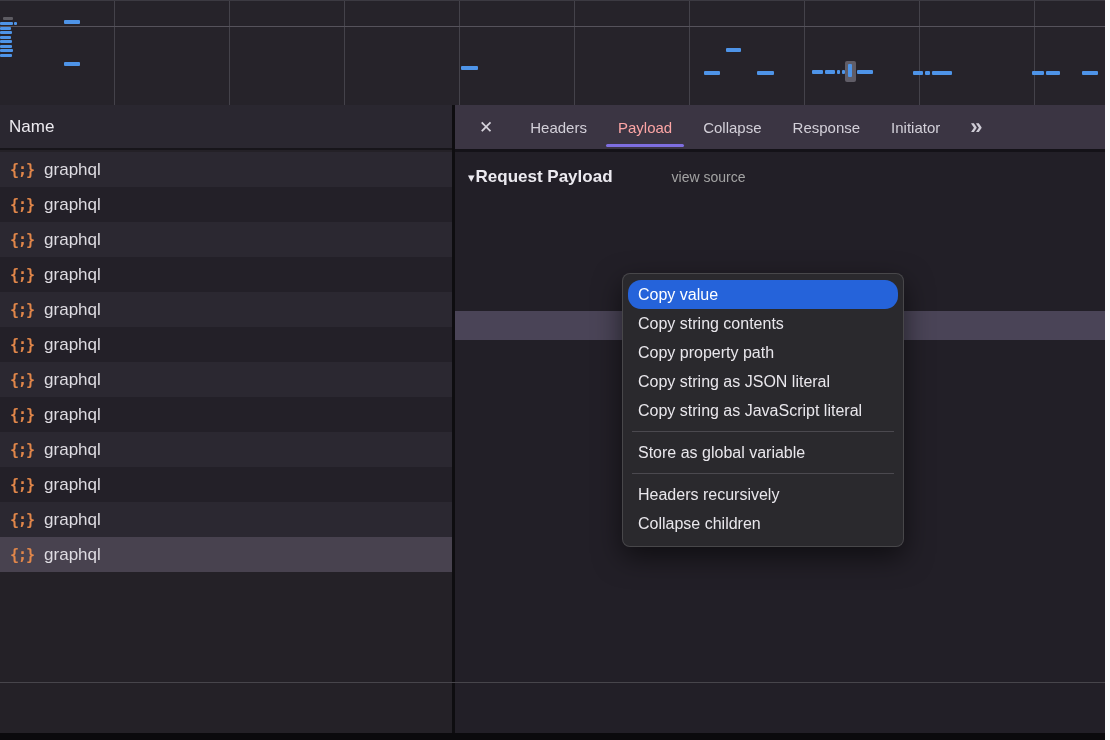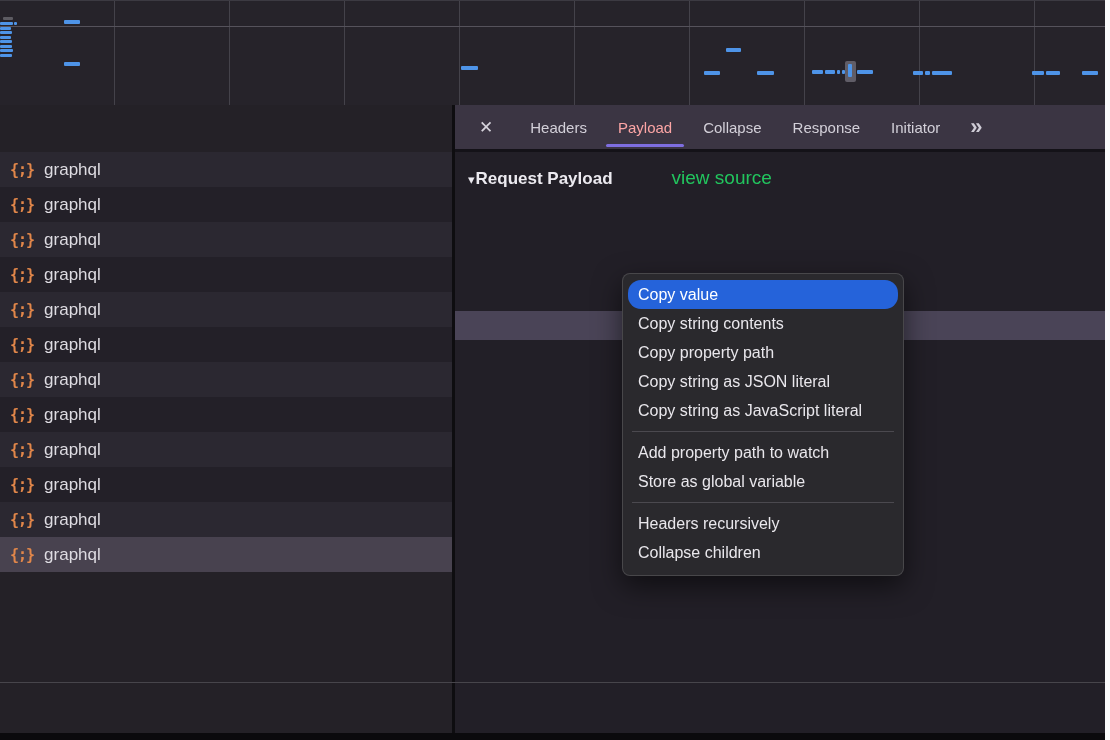--- a/index.html
+++ b/index.html
@@ -52,21 +52,21 @@
                          bottom:2px; height:3px; background:#7e6ee0; border-radius:2px; }
   #tab-overflow { display:flex; align-items:center; margin-left:30px;
                   color:#cfccd6; font-size:22px; font-weight:bold; letter-spacing:-2px; }
 
   
   #payload { position:absolute; left:0; top:50px; width:100%; height:578px; overflow:hidden; }
   #payload-header { position:absolute; left:13px; top:12px; display:flex;
                     align-items:baseline; }
   #section-arrow { color:#eceaf0; font-size:13px; margin-right:1px; }
   #section-title { color:#eceaf0; font-size:17px; font-weight:bold; }
-  #view-source { color:#22c55e; font-size:19px; margin-left:59px; }
+  #view-source { color:#a3a3a3; font-size:14px; margin-left:59px; }
 
   .tree-row { position:absolute; left:0; width:100%; height:29px; line-height:29px;
               font-family:"DejaVu Sans Mono", monospace; font-size:17px;
               letter-spacing:.3px; white-space:pre; overflow:hidden; color:#ccc9d1; }
   #row-root      { top:98px;  padding-left:35px; }
   #row-opname    { top:127px; padding-left:57px; }
   #row-query     { top:156px; padding-left:57px; background:#4a4457; }
   #row-variables { top:185px; padding-left:41px; }
 
   
@@ -129,20 +129,23 @@
       <div class="ov-bar blue" style="left: 857px; top: 69px; width: 16px; height: 4px;"></div>
       <div class="ov-bar blue" style="left: 913px; top: 70px; width: 10px; height: 4px;"></div>
       <div class="ov-bar blue" style="left: 925px; top: 70px; width: 5px; height: 4px;"></div>
       <div class="ov-bar blue" style="left: 932px; top: 70px; width: 20px; height: 4px;"></div>
       <div class="ov-bar blue" style="left: 1032px; top: 70px; width: 12px; height: 4px;"></div>
       <div class="ov-bar blue" style="left: 1046px; top: 70px; width: 14px; height: 4px;"></div>
       <div class="ov-bar blue" style="left: 1082px; top: 70px; width: 16px; height: 4px;"></div>
     </div>
 
   <div id="left-panel">
+    <div id="name-header">
+      <span>Name</span>
+    </div>
     <div id="request-rows">
         <div class="req-row odd">
           <span class="json-icon">{;}</span>
           <span>graphql</span>
         </div>
         <div class="req-row even">
           <span class="json-icon">{;}</span>
           <span>graphql</span>
         </div>
         <div class="req-row odd">
@@ -228,21 +231,20 @@
     </div>
   </div>
 
   <div id="context-menu">
       <div class="menu-item highlighted" style="background: rgb(37, 99, 218); border-radius: 13px;">Copy value</div>
       <div class="menu-item">Copy string contents</div>
       <div class="menu-item">Copy property path</div>
       <div class="menu-item">Copy string as JSON literal</div>
       <div class="menu-item">Copy string as JavaScript literal</div>
       <div class="menu-sep"></div>
-      <div class="menu-item">Add property path to watch</div>
       <div class="menu-item">Store as global variable</div>
       <div class="menu-sep"></div>
       <div class="menu-item">Headers recursively</div>
       <div class="menu-item">Collapse children</div>
     </div>
 
   <div id="footer-line"></div>
   <div id="bottom-bar"></div>
   <div id="right-edge"></div>
 </div>

